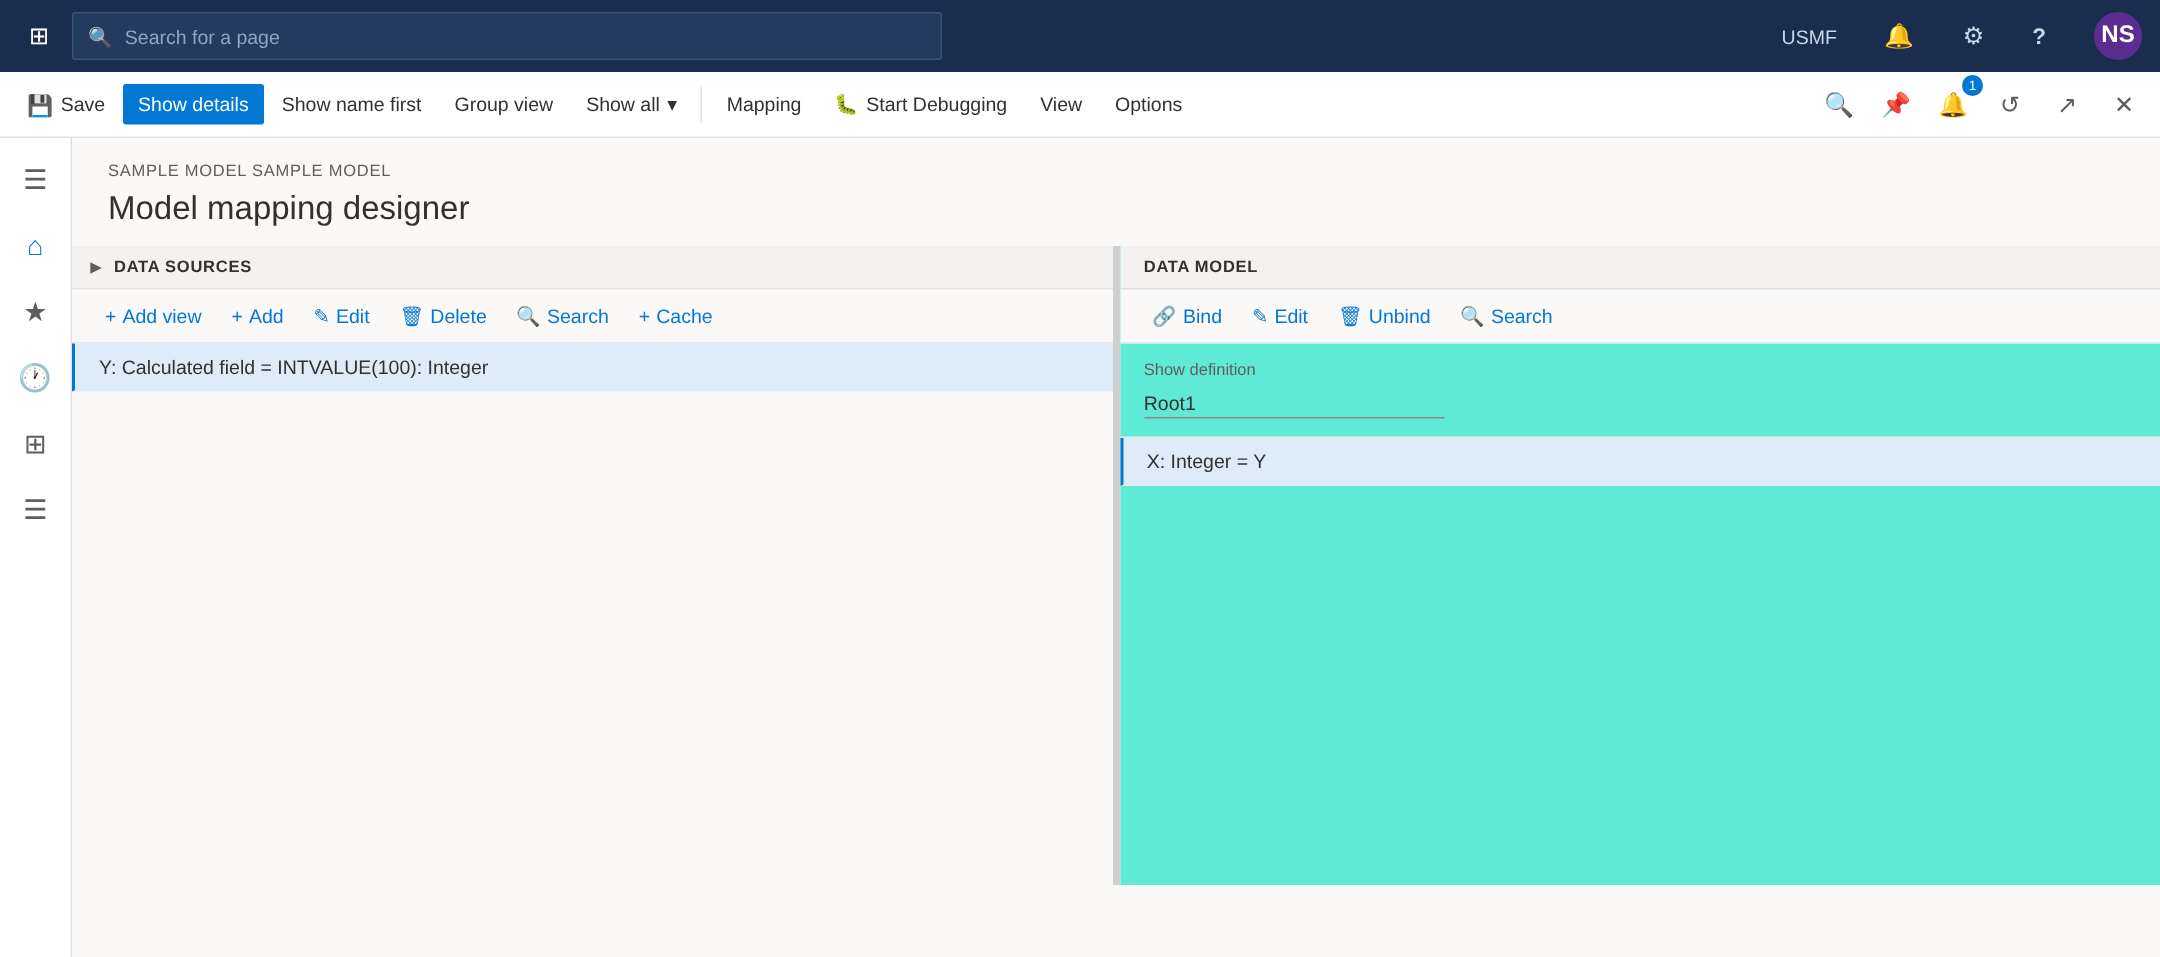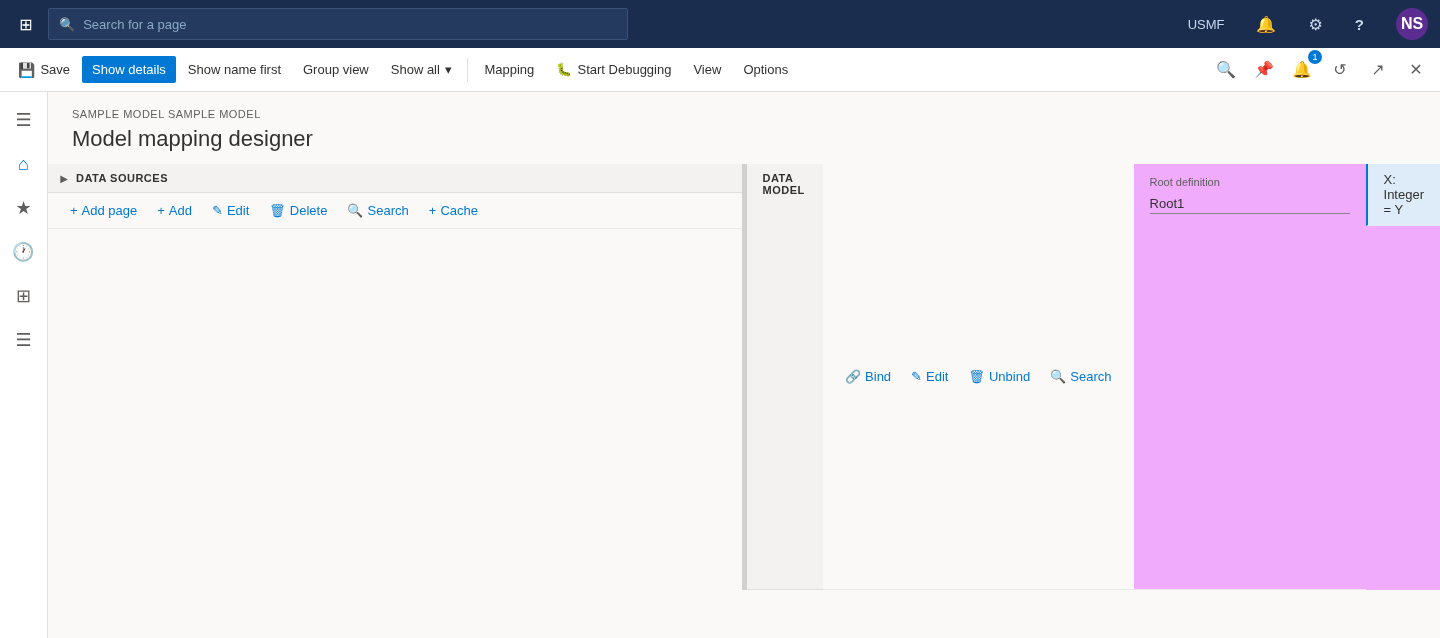--- a/index.html
+++ b/index.html
@@ -141,22 +141,22 @@
 
     
     .panels-container {
       display: flex; height: calc(100% - 120px); padding: 0;
     }
     .panel-left {
       flex: 1; border-right: 2px solid #d0d0d0; background: #faf9f8;
       display: flex; flex-direction: column;
     }
     .panel-right {
-      flex: 1; background: #f0abfc;
-      display: flex; flex-direction: row;
+      flex: 1; background: #5eead4;
+      display: flex; flex-direction: column;
     }
     .panel-header {
       background: #f3f2f1; padding: 8px 16px;
       font-size: 11px; font-weight: 700; color: #323130;
       letter-spacing: 0.5px; border-bottom: 1px solid #e0e0e0;
       text-transform: uppercase;
     }
 
     
     .ds-toolbar {
@@ -306,21 +306,21 @@
       <div class="panel-left">
 
         <div style="display:flex;align-items:center;background:#f3f2f1;border-bottom:1px solid #e0e0e0;padding:6px 8px;">
           <div class="expand-arrow">▶</div>
           <div class="panel-header" style="border:none;padding:0;background:transparent;">DATA SOURCES</div>
         </div>
 
         <div class="ds-toolbar">
           <button class="ds-btn">
             <span>+</span>
-            <span>Add page</span>
+            <span>Add view</span>
           </button>
           <button class="ds-btn">
             <span>+</span>
             <span>Add</span>
           </button>
           <button class="ds-btn">
             <span>✎</span>
             <span>Edit</span>
           </button>
           <button class="ds-btn">
@@ -330,20 +330,25 @@
           <button class="ds-btn">
             <span>🔍</span>
             <span>Search</span>
           </button>
           <button class="ds-btn">
             <span>+</span>
             <span>Cache</span>
           </button>
         </div>
 
+        <div>
+          <div class="data-row selected">
+            <span>Y: Calculated field = INTVALUE(100): Integer</span>
+          </div>
+        </div>
 
         <div style="position:relative;height:30px;padding-left:180px;padding-top:0;">
           
         </div>
 
       </div>
 
       <div class="vert-divider"></div>
 
       <div class="panel-right">
@@ -363,21 +368,21 @@
             <span>🗑</span>
             <span>Unbind</span>
           </button>
           <button class="dm-btn">
             <span>🔍</span>
             <span>Search</span>
           </button>
         </div>
 
         <div class="root-def-section">
-          <div class="root-def-label">Root definition</div>
+          <div class="root-def-label">Show definition</div>
           <input class="root-def-input" type="text" value="Root1" style="">
         </div>
 
         <div>
           <div class="data-row selected">
             <span>X: Integer = Y</span>
           </div>
         </div>
 
       </div>

